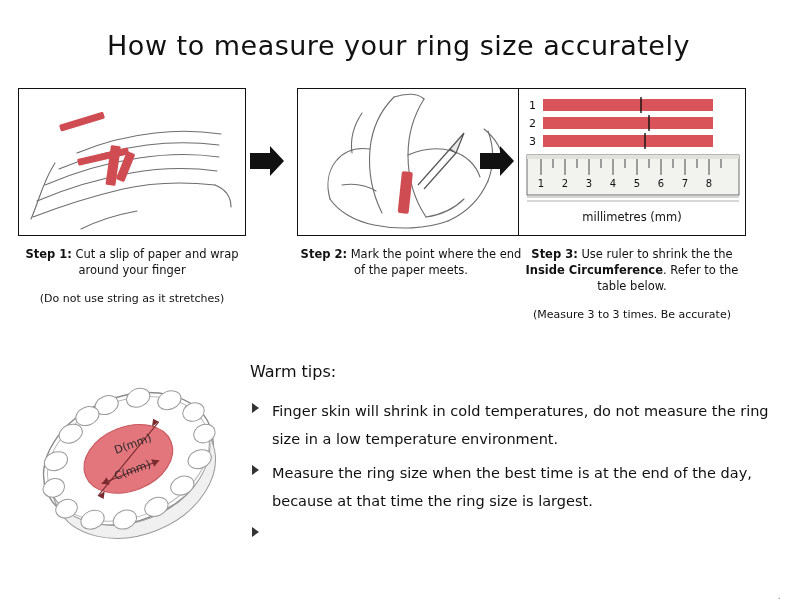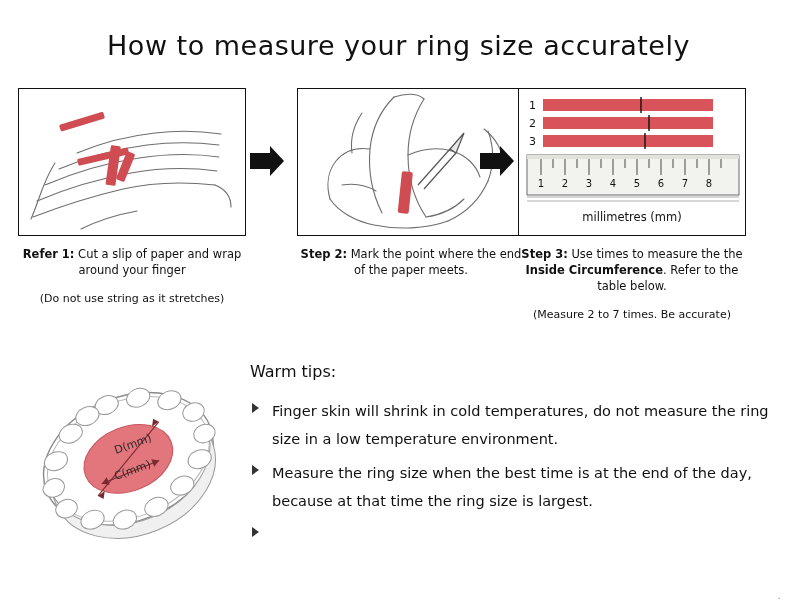--- a/index.html
+++ b/index.html
@@ -159,21 +159,21 @@
           </g>
           <g fill="#cf4d52">
             <rect x="40" y="36" width="46" height="7" rx="1.5" transform="rotate(-17 40 36)"></rect>
             <rect x="58" y="70" width="52" height="7" rx="1.5" transform="rotate(-13 58 70)"></rect>
             <rect x="92" y="56" width="10" height="40" rx="1.5" transform="rotate(8 92 56)"></rect>
             <rect x="108" y="62" width="9" height="30" rx="1.5" transform="rotate(22 108 62)"></rect>
           </g>
         </svg>
       </div>
       <div class="caption">
-        <span class="lead">Refer 1:</span><span> Cut a slip of paper and wrap around your finger</span>
+        <span class="lead">Step 1:</span><span> Cut a slip of paper and wrap around your finger</span>
       </div>
       <div class="subnote">(Do not use string as it stretches)</div>
     </div>
 
     <div class="arrow arrow1">
       <svg width="34" height="30" viewBox="0 0 34 30">
         <polygon points="0,7 20,7 20,0 34,15 20,30 20,23 0,23" fill="#111111"></polygon>
       </svg>
     </div>
 
@@ -267,23 +267,23 @@
             <text x="190" y="98">8</text>
           </g>
           <g stroke="#9a9a9a" stroke-width="0.8">
             <line x1="8" y1="108" x2="220" y2="108"></line>
             <line x1="8" y1="112" x2="220" y2="112"></line>
           </g>
           <text x="113" y="132" font-family="DejaVu Sans" font-size="11.5" fill="#111" text-anchor="middle">millimetres (mm)</text>
         </svg>
       </div>
       <div class="caption">
-        <span class="lead">Step 3:</span><span> Use times to measure the the </span><span class="bold">Inside Circumference</span><span>. Refer to the table below.</span>
-      </div>
-      <div class="subnote">(Measure 2 to 7 times. Be accurate)</div>
+        <span class="lead">Step 3:</span><span> Use ruler to shrink the the </span><span class="bold">Inside Circumference</span><span>. Refer to the table below.</span>
+      </div>
+      <div class="subnote">(Measure 3 to 3 times. Be accurate)</div>
     </div>
 
   </div>
 
   <div class="ring-wrap">
     <svg width="210" height="210" viewBox="0 0 210 210">
       <g transform="rotate(-22 105 105)">
 
         <ellipse cx="100" cy="105" rx="88" ry="62" fill="#ffffff" stroke="#8a8a8a" stroke-width="1.4"></ellipse>
         <ellipse cx="100" cy="105" rx="84" ry="58" fill="#ffffff" stroke="#b8b8b8" stroke-width="1"></ellipse>

